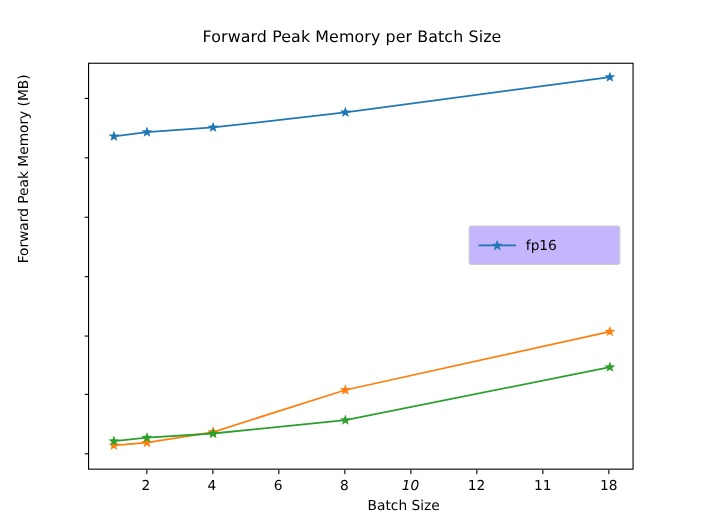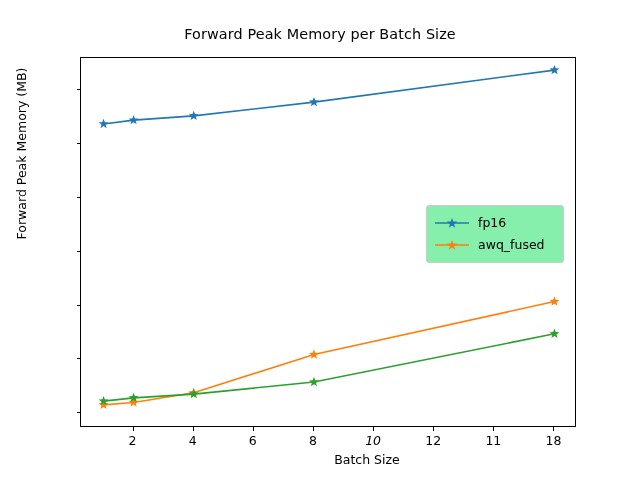--- a/index.html
+++ b/index.html
@@ -100,21 +100,21 @@
     width: 1px;
     top: 427px;
   }
   
   #legend {
     position: absolute;
     left: 426px;
     top: 205px;
     width: 138px;
     box-sizing: border-box;
-    background: #86efac;
+    background: #c4b5fd;
     border: 1px solid #cccccc;
     border-radius: 3px;
     padding: 6px 8px 6px 7px;
   }
   .legend-row {
     display: flex;
     align-items: center;
     height: 22px;
   }
   .legend-swatch {
@@ -202,24 +202,15 @@
   <div id="legend">
     <div class="legend-row">
       <span class="legend-swatch">
         <svg width="36" height="14" viewBox="0 0 36 14">
           <line x1="1" y1="7" x2="35" y2="7" stroke="#1f77b4" stroke-width="1.6"></line>
           <path d="M18 2.0 L19.3 5.6 L23 5.6 L20.1 8.1 L21.2 11.8 L18 9.5 L14.8 11.8 L15.9 8.1 L13 5.6 L16.7 5.6 Z" fill="#1f77b4"></path>
         </svg>
       </span>
       <span class="legend-text">fp16</span>
     </div>
-    <div class="legend-row">
-      <span class="legend-swatch">
-        <svg width="36" height="14" viewBox="0 0 36 14">
-          <line x1="1" y1="7" x2="35" y2="7" stroke="#ff7f0e" stroke-width="1.6"></line>
-          <path d="M18 2.0 L19.3 5.6 L23 5.6 L20.1 8.1 L21.2 11.8 L18 9.5 L14.8 11.8 L15.9 8.1 L13 5.6 L16.7 5.6 Z" fill="#ff7f0e"></path>
-        </svg>
-      </span>
-      <span class="legend-text">awq_fused</span>
-    </div>
   </div>
 
 </div>
 
 </body></html>

